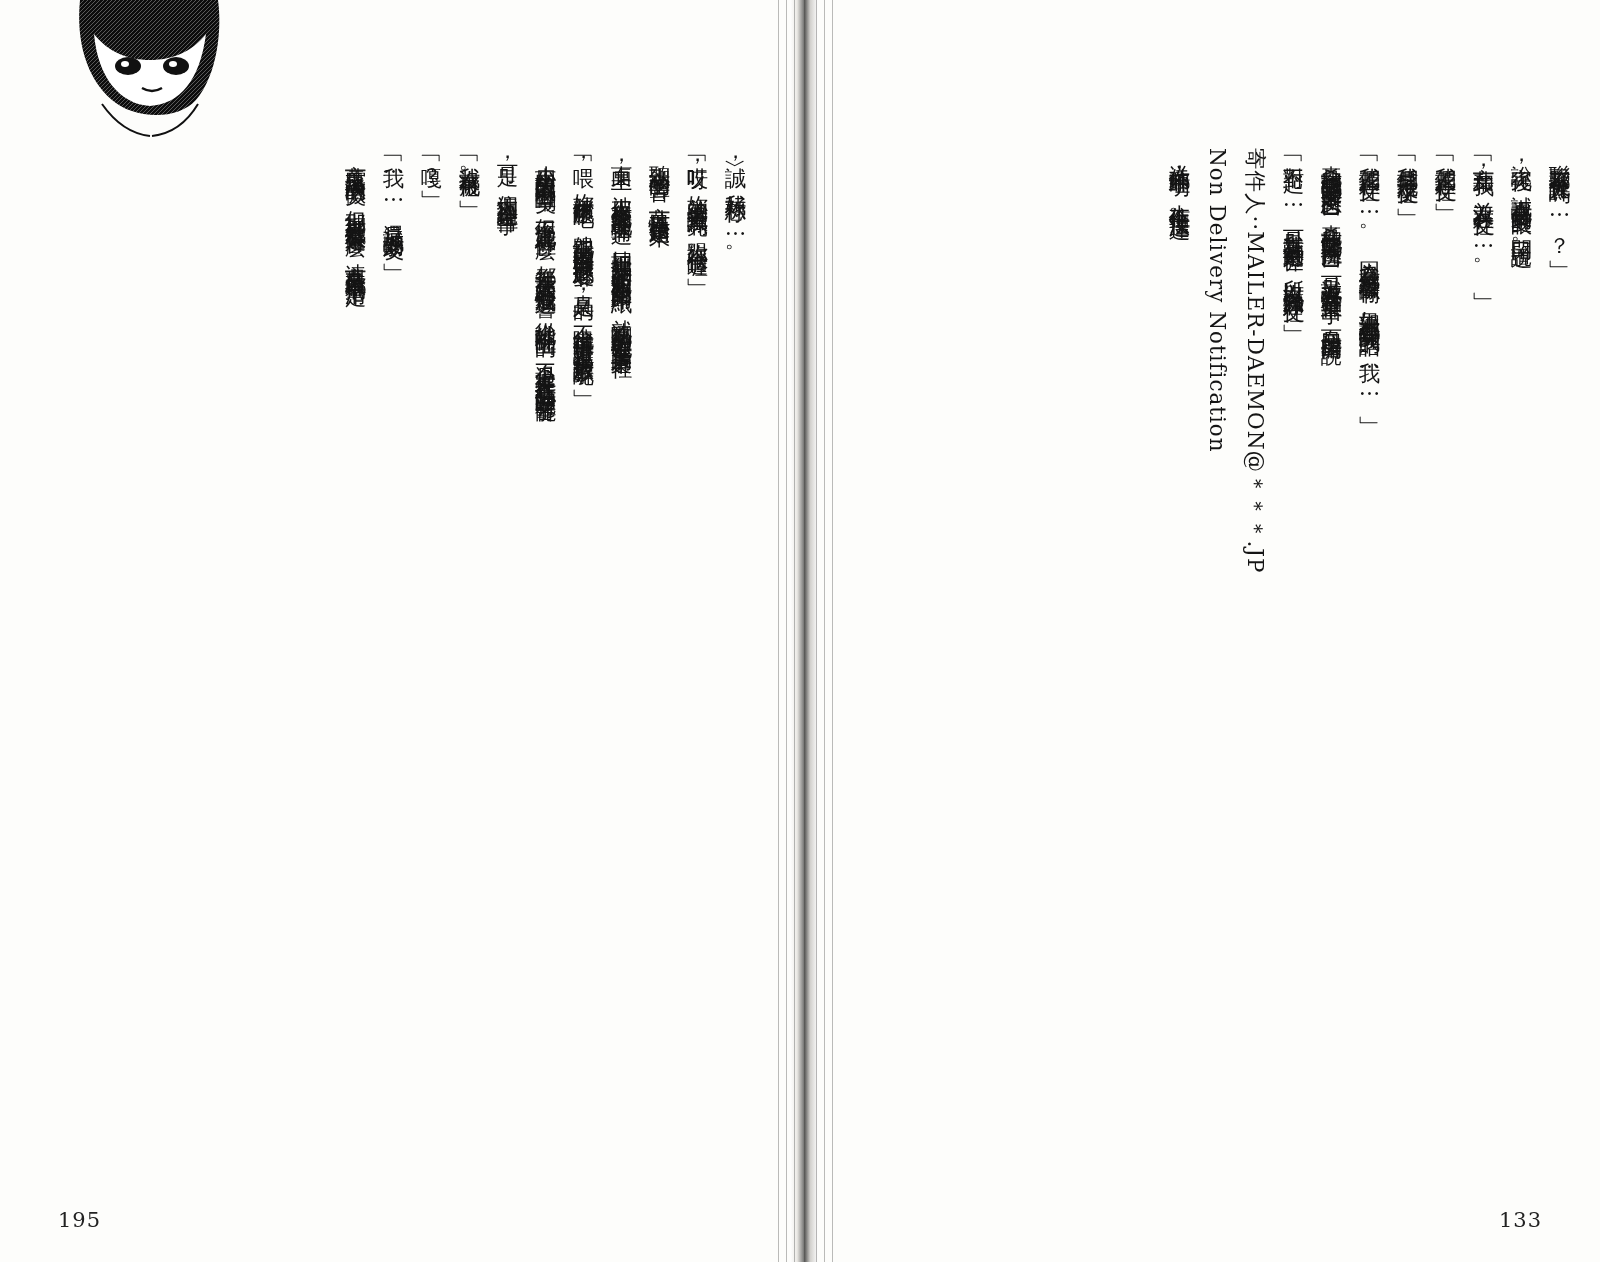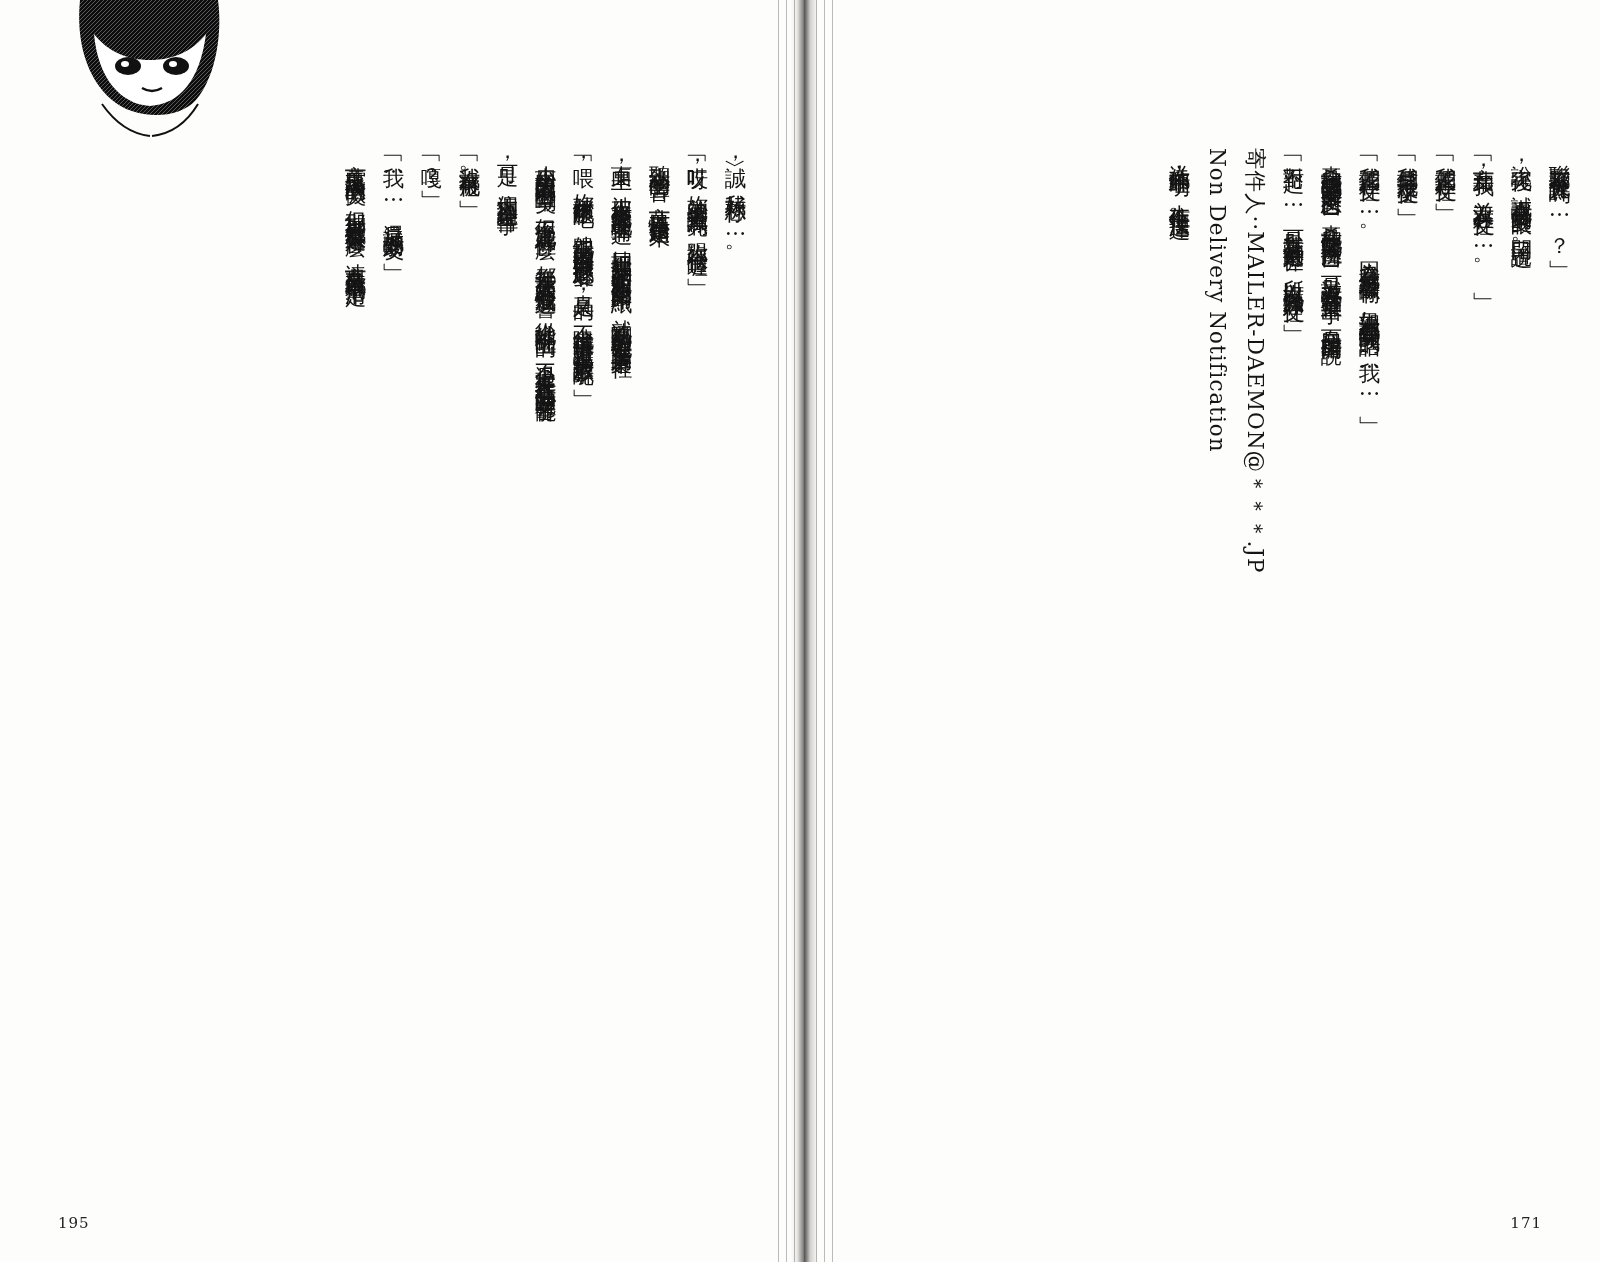--- a/index.html
+++ b/index.html
@@ -76,21 +76,21 @@
     color: #141414;
     white-space: pre-wrap;
   }
   .col.sideways { text-orientation: sideways; letter-spacing: 1px; }
 
   
   .folio {
     position: absolute;
     bottom: 30px;
     font-family: "DejaVu Serif", "Liberation Serif", serif;
-    font-size: 15px;
+    font-size: 21px;
     color: #222;
     letter-spacing: 1px;
   }
   .folio.left  { left: 58px; }
   .folio.right { right: 58px; }
 
   svg { display: block; }
 </style>
 </head>
 <body>
@@ -155,16 +155,16 @@
       <div class="col">「我們正在交往！」</div>
       <div class="col">「我們早就沒交往了！」</div>
       <div class="col">「我們正在交往……。因為我是這麼喜歡你啊。如果連誠都要離開我的話，我……」</div>
       <div class="col">真希望誠能張開雙手來安慰自己、真希望他能緊緊擁住自己。可是誠並沒有對言葉伸出手，而是接著開口說。</div>
       <div class="col">「對不起……可是我喜歡的人是世界，所以沒有辦法和妳交往。」</div>
       <div class="col sideways">寄件人··MAILER-DAEMON@＊＊＊.JP</div>
       <div class="col sideways">Non Delivery Notification</div>
       <div class="col">送件郵址不明，本信件無法送達。</div>
     </div>
 
-    <div class="folio right">171</div>
+    <div class="folio right">133</div>
   </div>
 
 </div>
 
 </body></html>

